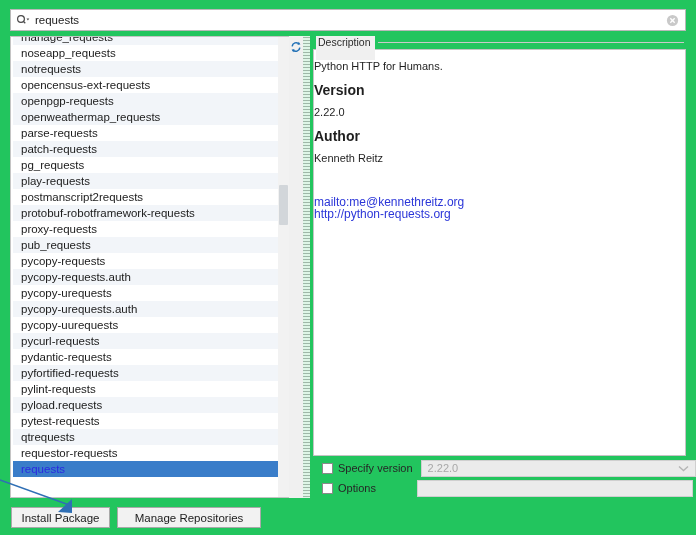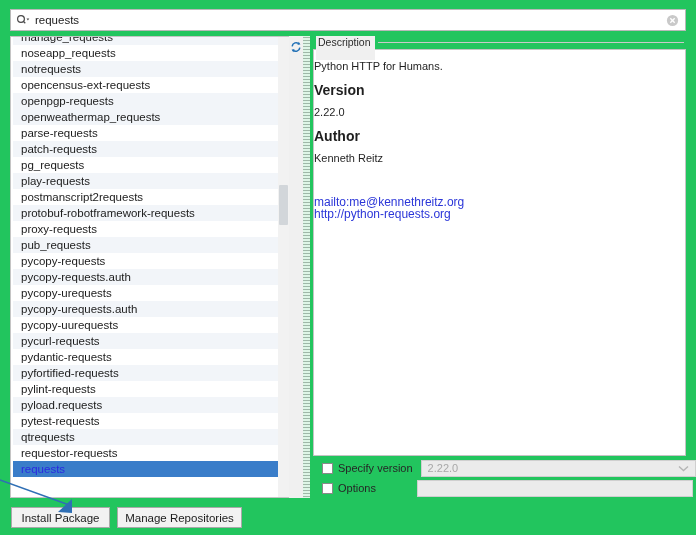--- a/index.html
+++ b/index.html
@@ -228,21 +228,21 @@
     border: 1px solid #a9a9a9;
     box-sizing: border-box;
     display: flex;
     align-items: center;
     justify-content: center;
     font-size: 11.5px;
     color: #1c1c1c;
     cursor: pointer;
   }
   #btn-install { left: 11px;  top: 507px; width: 99px; }
-  #btn-manage  { left: 117px; top: 507px; width: 125px; }
+  #btn-manage  { left: 117px; top: 507px; width: 144px; }
 
   
   #annotation {
     position: absolute;
     left: 0; top: 466px;
     width: 110px; height: 56px;
     pointer-events: none;
   }
 </style>
 </head>

